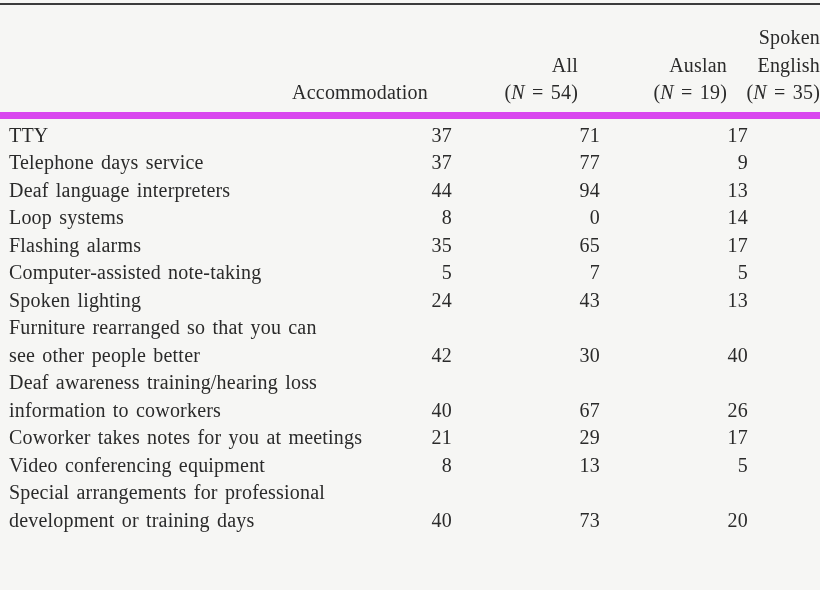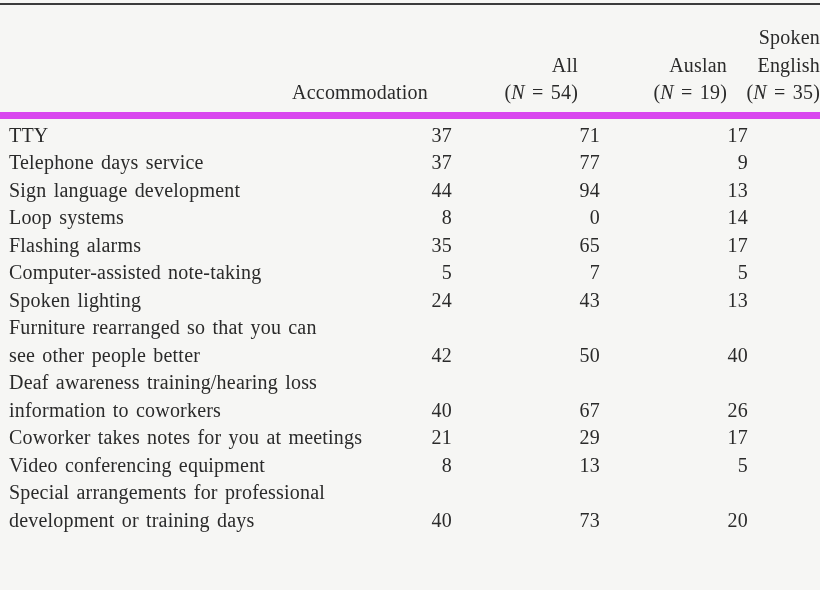--- a/index.html
+++ b/index.html
@@ -100,21 +100,21 @@
         <tr>
           <td class="label">
             <div>Telephone days service</div>
           </td>
           <td class="num c0">37</td>
           <td class="num c1">77</td>
           <td class="num c2">9</td>
         </tr>
         <tr>
           <td class="label">
-            <div>Sign language development</div>
+            <div>Deaf language interpreters</div>
           </td>
           <td class="num c0">44</td>
           <td class="num c1">94</td>
           <td class="num c2">13</td>
         </tr>
         <tr>
           <td class="label">
             <div>Loop systems</div>
           </td>
           <td class="num c0">8</td>
@@ -144,21 +144,21 @@
           <td class="num c0">24</td>
           <td class="num c1">43</td>
           <td class="num c2">13</td>
         </tr>
         <tr>
           <td class="label">
             <div>Furniture rearranged so that you can</div>
             <div>see other people better</div>
           </td>
           <td class="num c0">42</td>
-          <td class="num c1">50</td>
+          <td class="num c1">30</td>
           <td class="num c2">40</td>
         </tr>
         <tr>
           <td class="label">
             <div>Deaf awareness training/hearing loss</div>
             <div>information to coworkers</div>
           </td>
           <td class="num c0">40</td>
           <td class="num c1">67</td>
           <td class="num c2">26</td>

